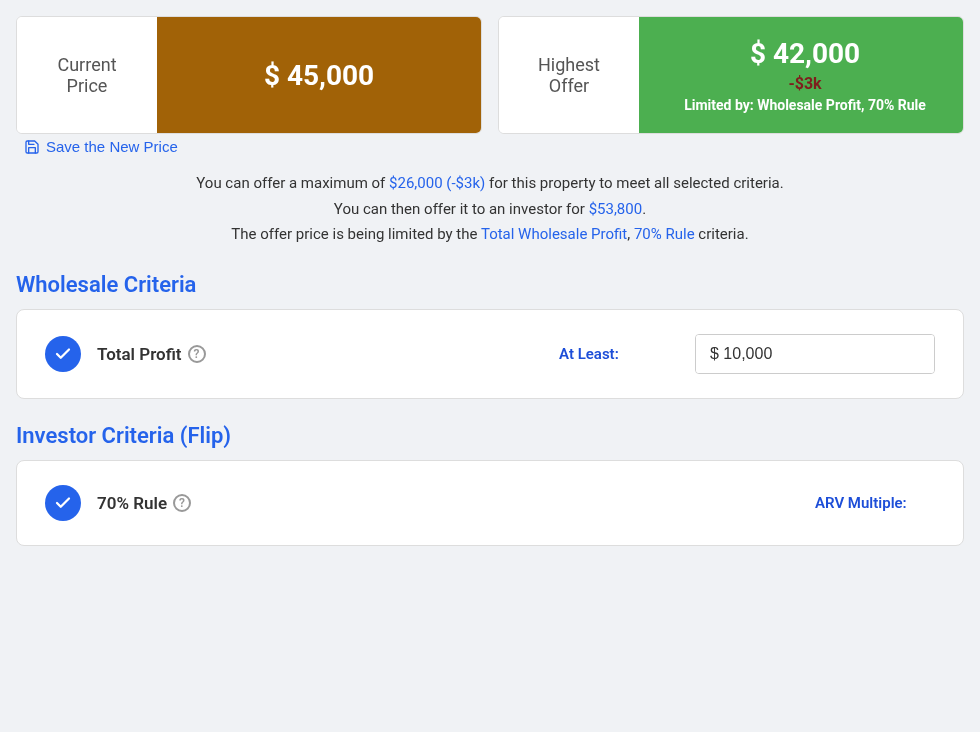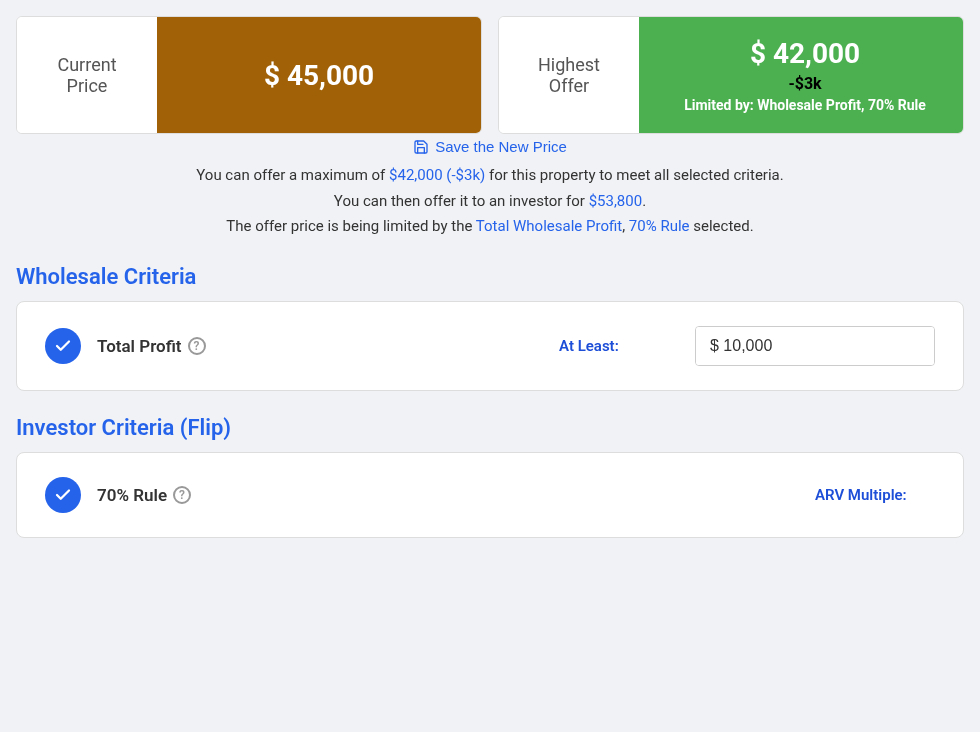--- a/index.html
+++ b/index.html
@@ -63,34 +63,34 @@
     }
 
     .price-card-value .main-price {
       font-size: 28px;
       font-weight: bold;
       color: #fff;
     }
 
     .price-card-value .sub-text {
       font-size: 16px;
-      color: #000000;
+      color: #7f1d1d;
     }
 
     .price-card-value .limit-text {
       font-size: 14px;
       color: #fff;
       text-align: center;
     }
 
     
     .save-row {
       display: flex;
-      justify-content: center;
-      margin-bottom: 4px;
+      justify-content: flex-start;
+      margin-bottom: 12px;
     }
 
     .save-btn {
       display: flex;
       align-items: center;
       gap: 6px;
       color: #2563eb;
       background: none;
       border: none;
       cursor: pointer;
@@ -249,27 +249,27 @@
         <path d="M19 21H5a2 2 0 0 1-2-2V5a2 2 0 0 1 2-2h11l5 5v11a2 2 0 0 1-2 2z"></path>
         <polyline points="17 21 17 13 7 13 7 21"></polyline>
         <polyline points="7 3 7 8 15 8"></polyline>
       </svg>
       <span>Save the New Price</span>
     </button>
   </div>
 
   <div class="info-text">
     <div>
-      <span>You can offer a maximum of </span><span class="link">$42,000</span> <span class="link">(-$3k)</span><span> for this property to meet all selected criteria.</span>
+      <span>You can offer a maximum of </span><span class="link">$26,000</span> <span class="link">(-$3k)</span><span> for this property to meet all selected criteria.</span>
     </div>
     <div>
       <span>You can then offer it to an investor for </span><span class="link">$53,800</span><span>.</span>
     </div>
     <div>
-      <span>The offer price is being limited by the </span><span class="link">Total Wholesale Profit</span><span>, </span><span class="link">70% Rule</span><span> selected.</span>
+      <span>The offer price is being limited by the </span><span class="link">Total Wholesale Profit</span><span>, </span><span class="link">70% Rule</span><span> criteria.</span>
     </div>
   </div>
 
   <div class="section-title">Wholesale Criteria</div>
   <div class="criteria-card">
     <div class="criteria-row">
       <div class="check-icon">
         <svg viewBox="0 0 24 24">
             <polyline points="20 6 9 17 4 12"></polyline>
           </svg>

